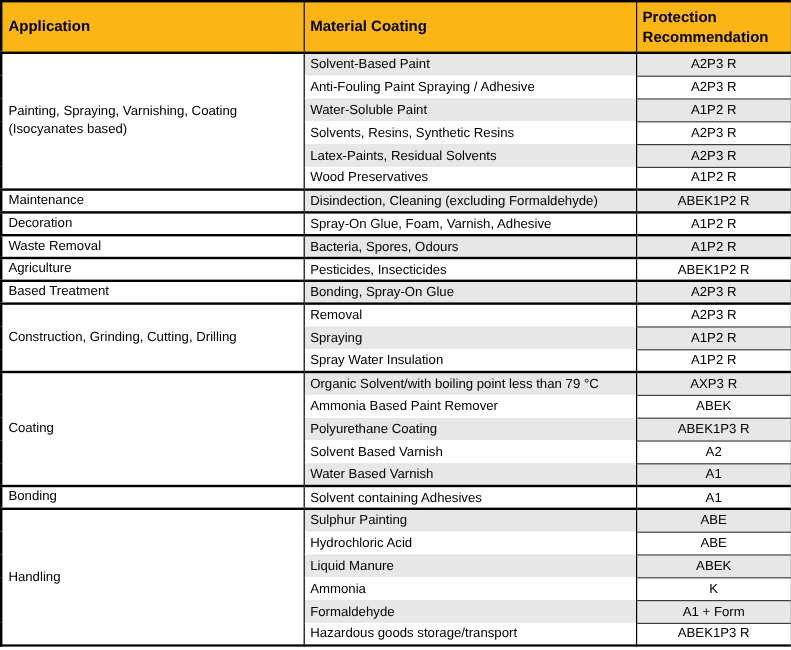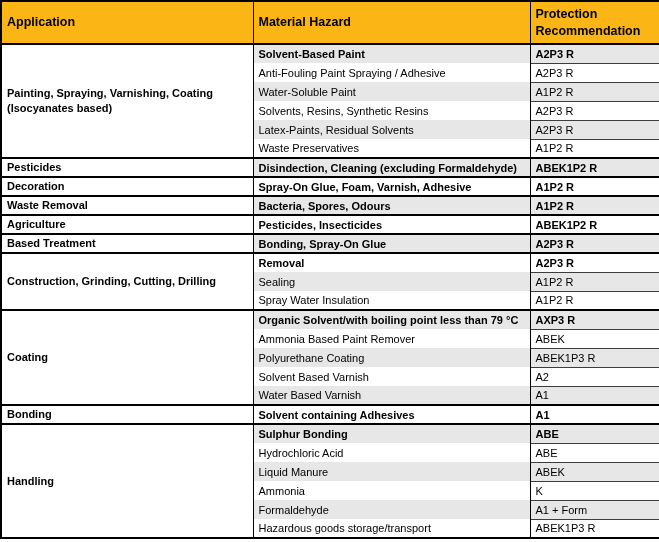--- a/index.html
+++ b/index.html
@@ -41,40 +41,40 @@
     overflow: hidden;
   }
 
   td.app {
     background: #ffffff;
     line-height: 1.35;
     white-space: normal;
   }
 
   
-  td.pr { border-top: 1px solid #3d3d3d; }
+  td.pr { border-top: 1px solid #3d3d3d; text-align: center; }
 
   
-  tr.group-start td { border-top: 2px solid #000; font-weight: bold; }
+  tr.group-start td { border-top: 2px solid #000; }
 
   tr.shaded td.hz, tr.shaded td.pr { background: #E8E7E7; }
 </style>
 </head>
 <body>
 
 <table class="hazard-table">
   <colgroup>
     <col class="c-app">
       <col class="c-hz">
       <col class="c-pr">
   </colgroup>
   <thead>
     <tr>
       <th>Application</th>
-      <th>Material Hazard</th>
+      <th>Material Coating</th>
       <th>Protection Recommendation</th>
     </tr>
   </thead>
   <tbody>
 
     <tr class="group-start shaded">
       <td class="app" rowspan="6">Painting, Spraying, Varnishing, Coating (Isocyanates based)</td>
       <td class="hz">Solvent-Based Paint</td>
       <td class="pr">A2P3 R</td>
     </tr>
@@ -88,26 +88,26 @@
     </tr>
     <tr>
       <td class="hz">Solvents, Resins, Synthetic Resins</td>
       <td class="pr">A2P3 R</td>
     </tr>
     <tr class="shaded">
       <td class="hz">Latex-Paints, Residual Solvents</td>
       <td class="pr">A2P3 R</td>
     </tr>
     <tr>
-      <td class="hz">Waste Preservatives</td>
-      <td class="pr">A1P2 R</td>
-    </tr>
-
-    <tr class="group-start shaded">
-      <td class="app">Pesticides</td>
+      <td class="hz">Wood Preservatives</td>
+      <td class="pr">A1P2 R</td>
+    </tr>
+
+    <tr class="group-start shaded">
+      <td class="app">Maintenance</td>
       <td class="hz">Disindection, Cleaning (excluding Formaldehyde)</td>
       <td class="pr">ABEK1P2 R</td>
     </tr>
 
     <tr class="group-start">
       <td class="app">Decoration</td>
       <td class="hz">Spray-On Glue, Foam, Varnish, Adhesive</td>
       <td class="pr">A1P2 R</td>
     </tr>
 
@@ -128,21 +128,21 @@
       <td class="hz">Bonding, Spray-On Glue</td>
       <td class="pr">A2P3 R</td>
     </tr>
 
     <tr class="group-start">
       <td class="app" rowspan="3">Construction, Grinding, Cutting, Drilling</td>
       <td class="hz">Removal</td>
       <td class="pr">A2P3 R</td>
     </tr>
     <tr class="shaded">
-      <td class="hz">Sealing</td>
+      <td class="hz">Spraying</td>
       <td class="pr">A1P2 R</td>
     </tr>
     <tr>
       <td class="hz">Spray Water Insulation</td>
       <td class="pr">A1P2 R</td>
     </tr>
 
     <tr class="group-start shaded">
       <td class="app" rowspan="5">Coating</td>
       <td class="hz">Organic Solvent/with boiling point less than 79 °C</td>
@@ -166,21 +166,21 @@
     </tr>
 
     <tr class="group-start">
       <td class="app">Bonding</td>
       <td class="hz">Solvent containing Adhesives</td>
       <td class="pr">A1</td>
     </tr>
 
     <tr class="group-start shaded">
       <td class="app" rowspan="6">Handling</td>
-      <td class="hz">Sulphur Bonding</td>
+      <td class="hz">Sulphur Painting</td>
       <td class="pr">ABE</td>
     </tr>
     <tr>
       <td class="hz">Hydrochloric Acid</td>
       <td class="pr">ABE</td>
     </tr>
     <tr class="shaded">
       <td class="hz">Liquid Manure</td>
       <td class="pr">ABEK</td>
     </tr>

